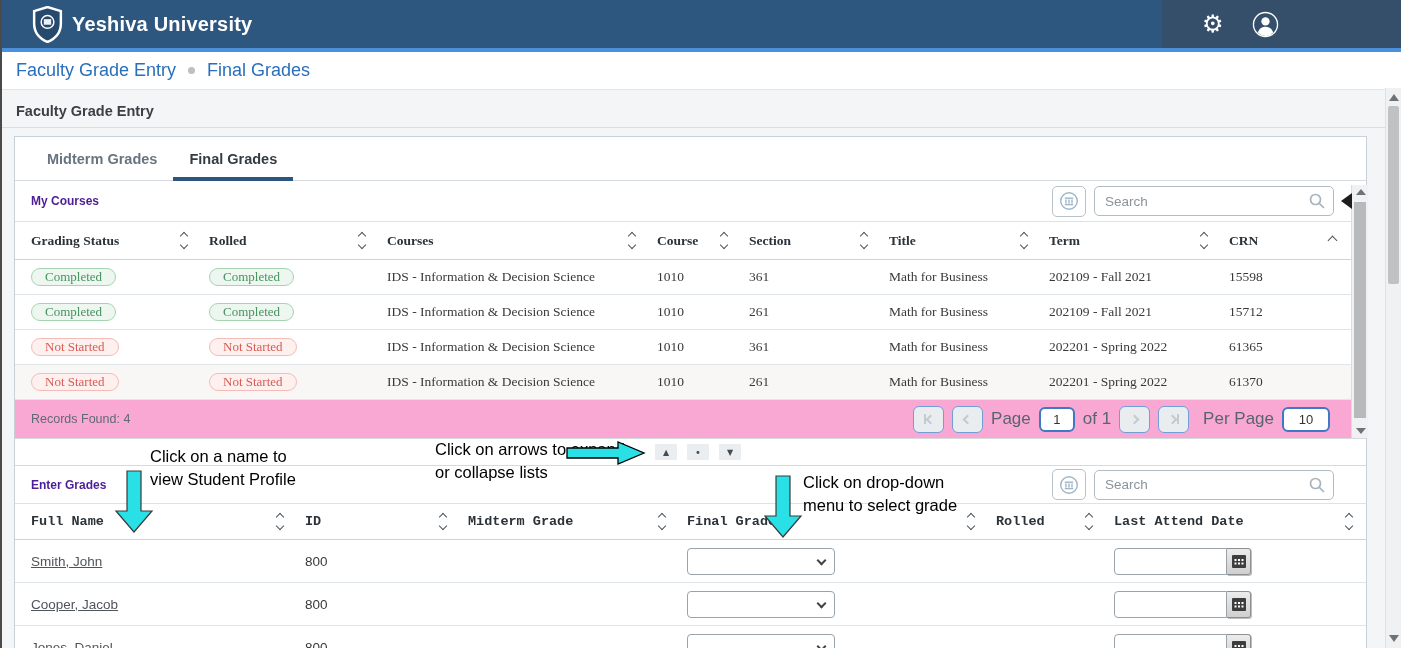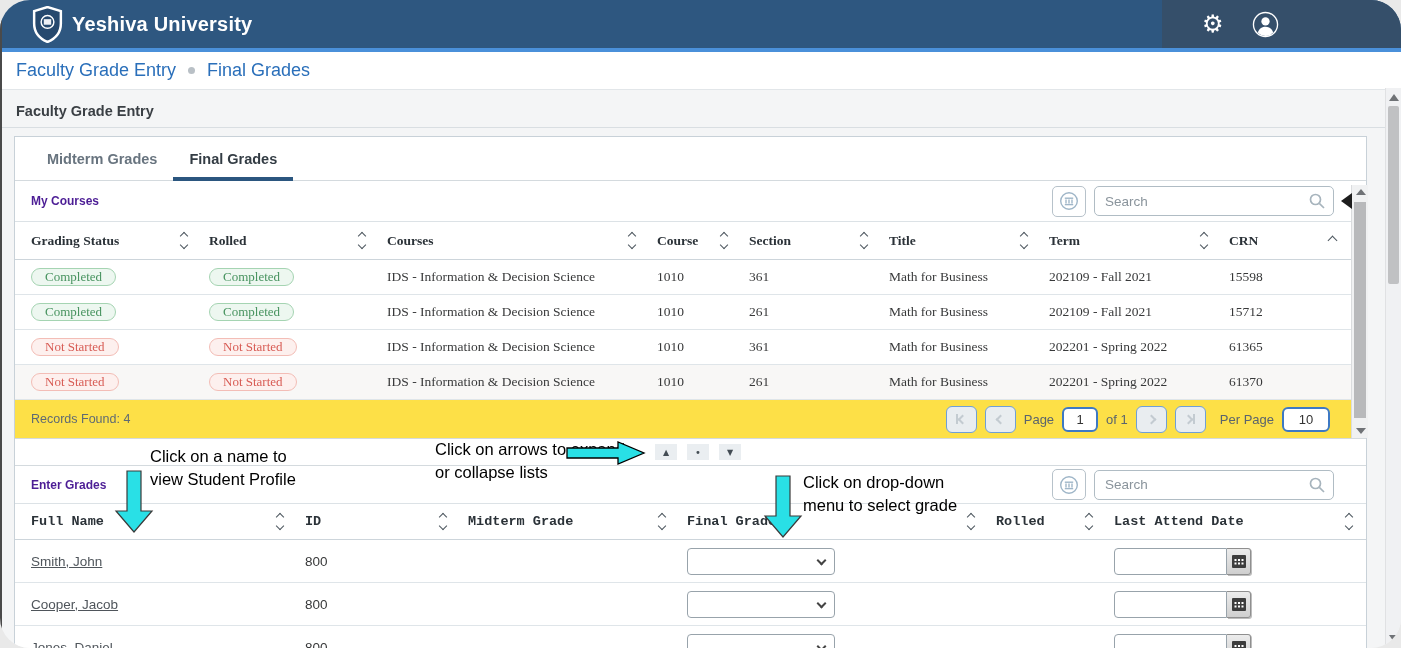--- a/index.html
+++ b/index.html
@@ -1,18 +1,18 @@
 <!DOCTYPE html>
 <html><head>
 <meta charset="utf-8">
 <style>
   * { margin:0; padding:0; box-sizing:border-box; }
   html,body { background:#e9e9e9; }
   body { font-family:"Liberation Sans","DejaVu Sans",sans-serif; }
-  .screen{ position:relative; width:1401px; height:648px; background:#f4f5f6; overflow:hidden;border-radius:30px; }
+  .screen{ position:relative; width:1401px; height:648px; background:#f4f5f6; overflow:hidden; }
   .left-edge{ position:absolute; left:0; top:0; width:2px; height:100%; background:#4a4a4a; z-index:60; }
 
   
   .topbar{ position:absolute; left:0; top:0; width:100%; height:48px; background:#2e5780; display:flex; align-items:center; }
   .topbar-right-seg{ position:absolute; right:0; top:0; width:239px; height:48px; background:#354f6a; }
   .brand{ display:flex; align-items:center; gap:9px; padding-left:32px; position:relative; z-index:2; }
   .brand-name{ color:#fff; font-size:20px; font-weight:600; letter-spacing:.2px; }
   .top-icons{ position:absolute; right:0; top:0; width:239px; height:48px; display:flex; align-items:center; gap:28px; padding-left:40px; z-index:3; }
   .gear{ color:#fff; font-size:24px; font-family:"DejaVu Sans",sans-serif; line-height:1; cursor:pointer; }
   .stripe{ position:absolute; left:0; top:48px; width:100%; height:4px; background:#4a90da; }
@@ -50,28 +50,28 @@
   .sorter{ display:flex; flex-direction:column; gap:3px; align-items:center; }
   .chv{ width:6px; height:6px; border-left:1.7px solid #4c565e; border-top:1.7px solid #4c565e; transform:rotate(45deg); }
   .chv.down{ transform:rotate(225deg); }
   .crow{ height:35px; border-bottom:1px solid #dfe5e9; font-size:13.5px; color:#38393a; cursor:pointer; }
   .crow--hl{ background:#f8f7f6; }
   .badge{ display:inline-block; font-size:13px; padding:0 13px; border-radius:13px; border:1px solid transparent; }
   .badge--completed{ color:#47935f; background:#edf7f0; border-color:#a5d4b2; }
   .badge--not-started{ color:#d85c55; background:#fdf0ee; border-color:#f3bdb6; }
 
   
-  .records-bar{ height:39px; background:#fde047; border-bottom:1px solid #d4dade; display:flex; align-items:center; justify-content:space-between; padding:0 36px 0 16px; }
+  .records-bar{ height:39px; background:#f9a8d4; border-bottom:1px solid #d4dade; display:flex; align-items:center; justify-content:space-between; padding:0 36px 0 16px; }
   .records-label{ font-size:12.5px; color:#5f6a73; }
   .pager{ display:flex; align-items:center; gap:8px; }
   .pg-btn{ width:31px; height:27px; border:1px solid #6f9fd6; border-radius:6px; background:#e9edf0; display:flex; align-items:center; justify-content:center; gap:1px; cursor:pointer; }
   .pchv{ width:7px; height:7px; border-left:2px solid #c3cbd1; border-bottom:2px solid #c3cbd1; transform:rotate(45deg); }
   .pchv.right{ border-left:none; border-bottom:none; border-right:2px solid #c3cbd1; border-top:2px solid #c3cbd1; }
   .pbar{ width:2px; height:10px; background:#c3cbd1; }
-  .pg-text{ font-size:13px; color:#5a646d; }
+  .pg-text{ font-size:17px; color:#5a646d; }
   .pg-input{ width:36px; height:25px; border:2px solid #3d79c4; border-radius:6px; text-align:center; font-size:13px; color:#333; outline:none; font-family:inherit; background:#fff; }
   .pg-input.per{ width:48px; }
 
   
   .collapse-bar{ height:27px; background:#fff; border-bottom:1px solid #d4dade; position:relative; }
   .collapse-group{ position:absolute; left:640px; top:5px; display:flex; gap:10px; }
   .cc-btn{ width:22px; height:16px; background:#eaeef1; border:none; display:flex; align-items:center; justify-content:center; font-size:8px; color:#434c54; cursor:pointer; font-family:"DejaVu Sans",sans-serif; }
   .cc-btn.dot{ font-size:10px; }
 
   

